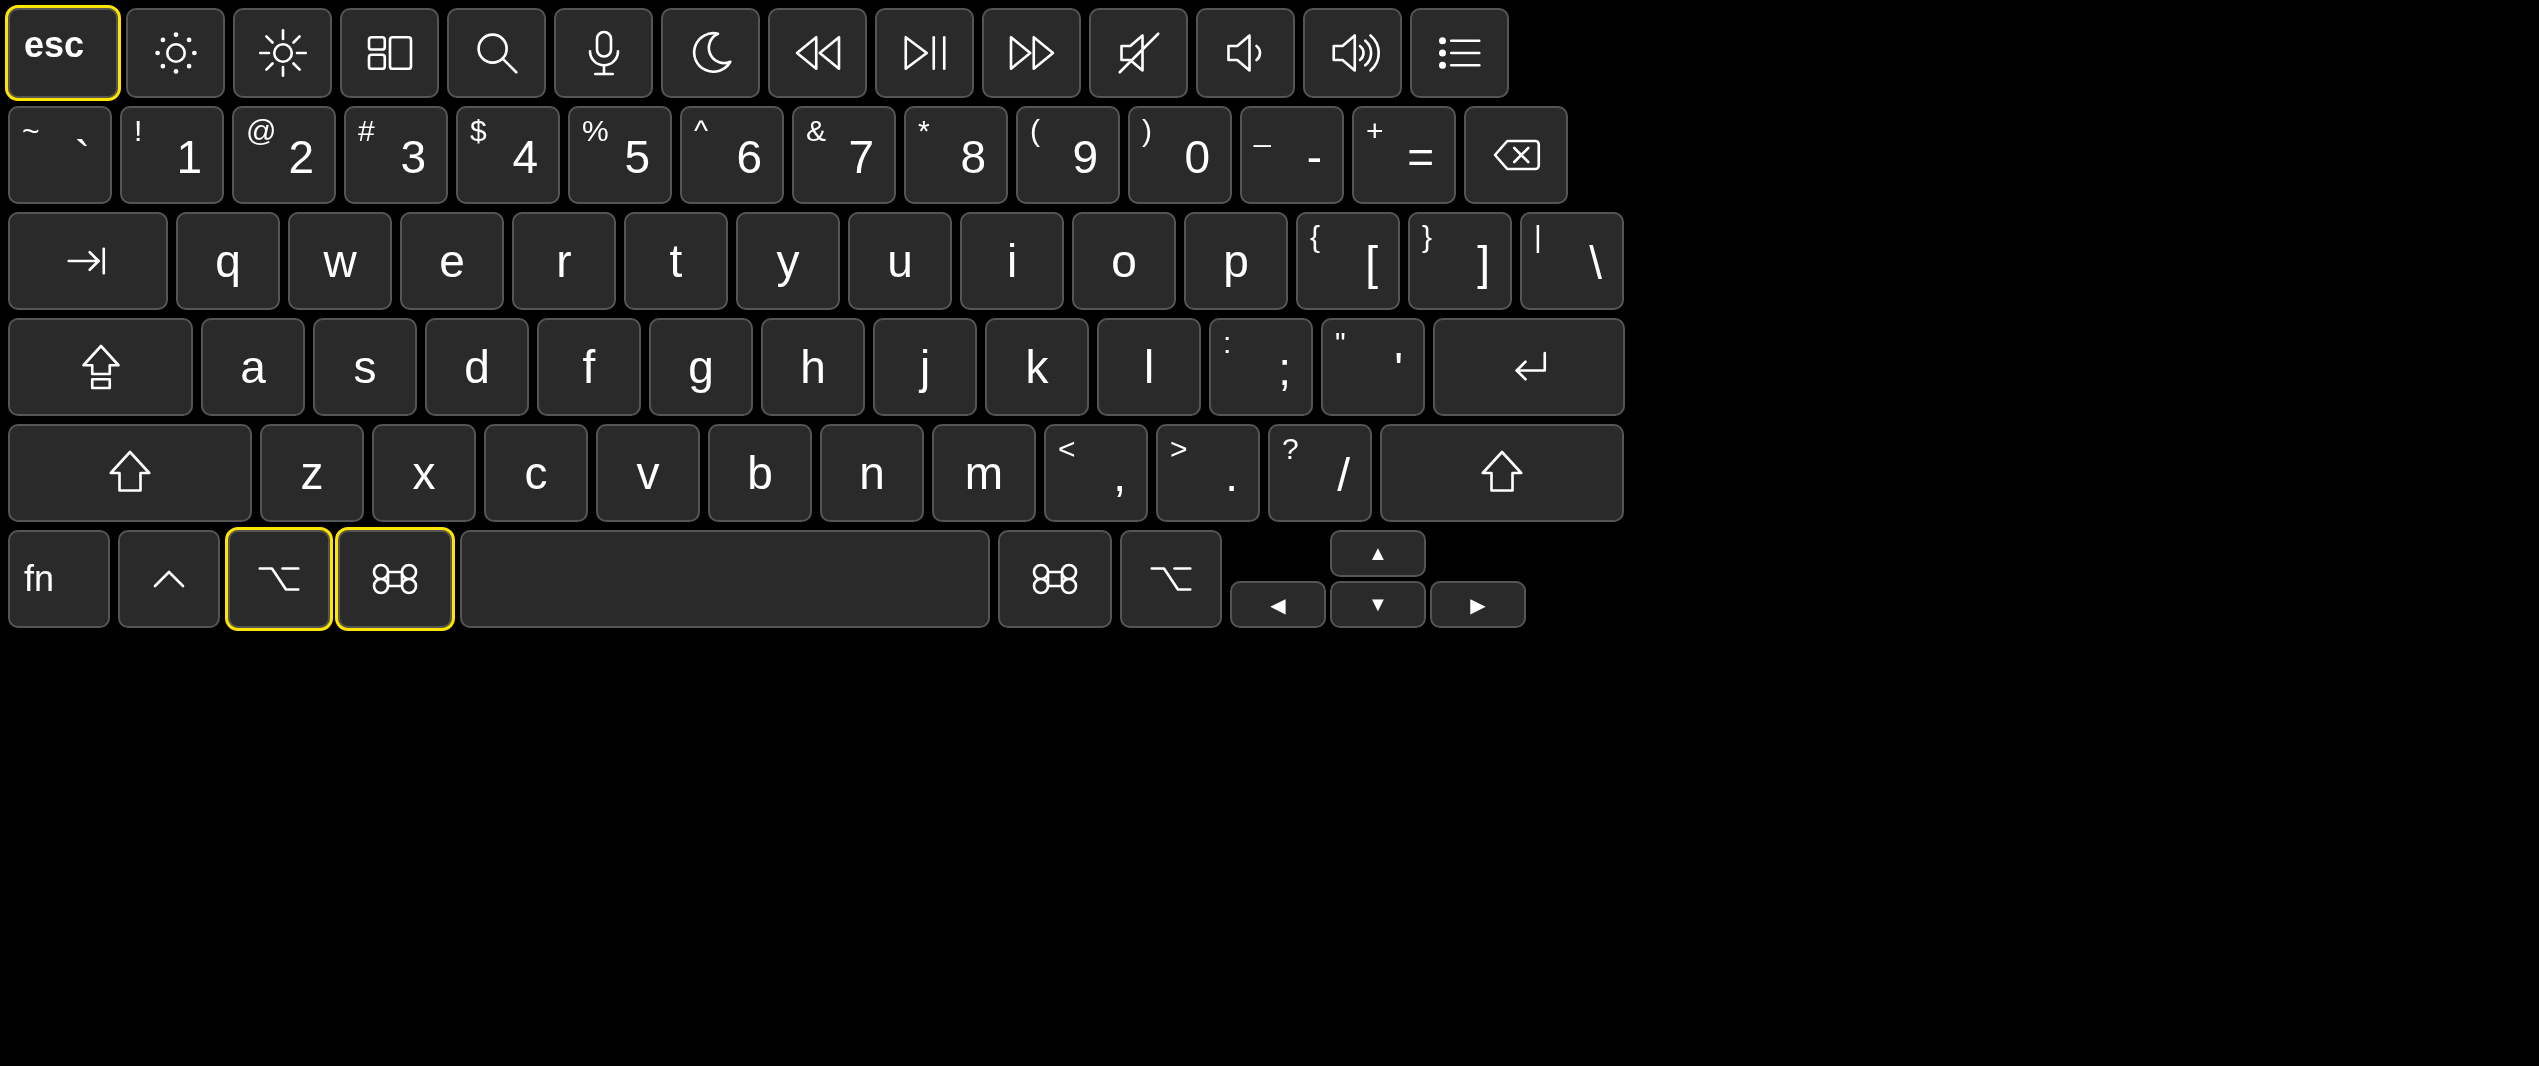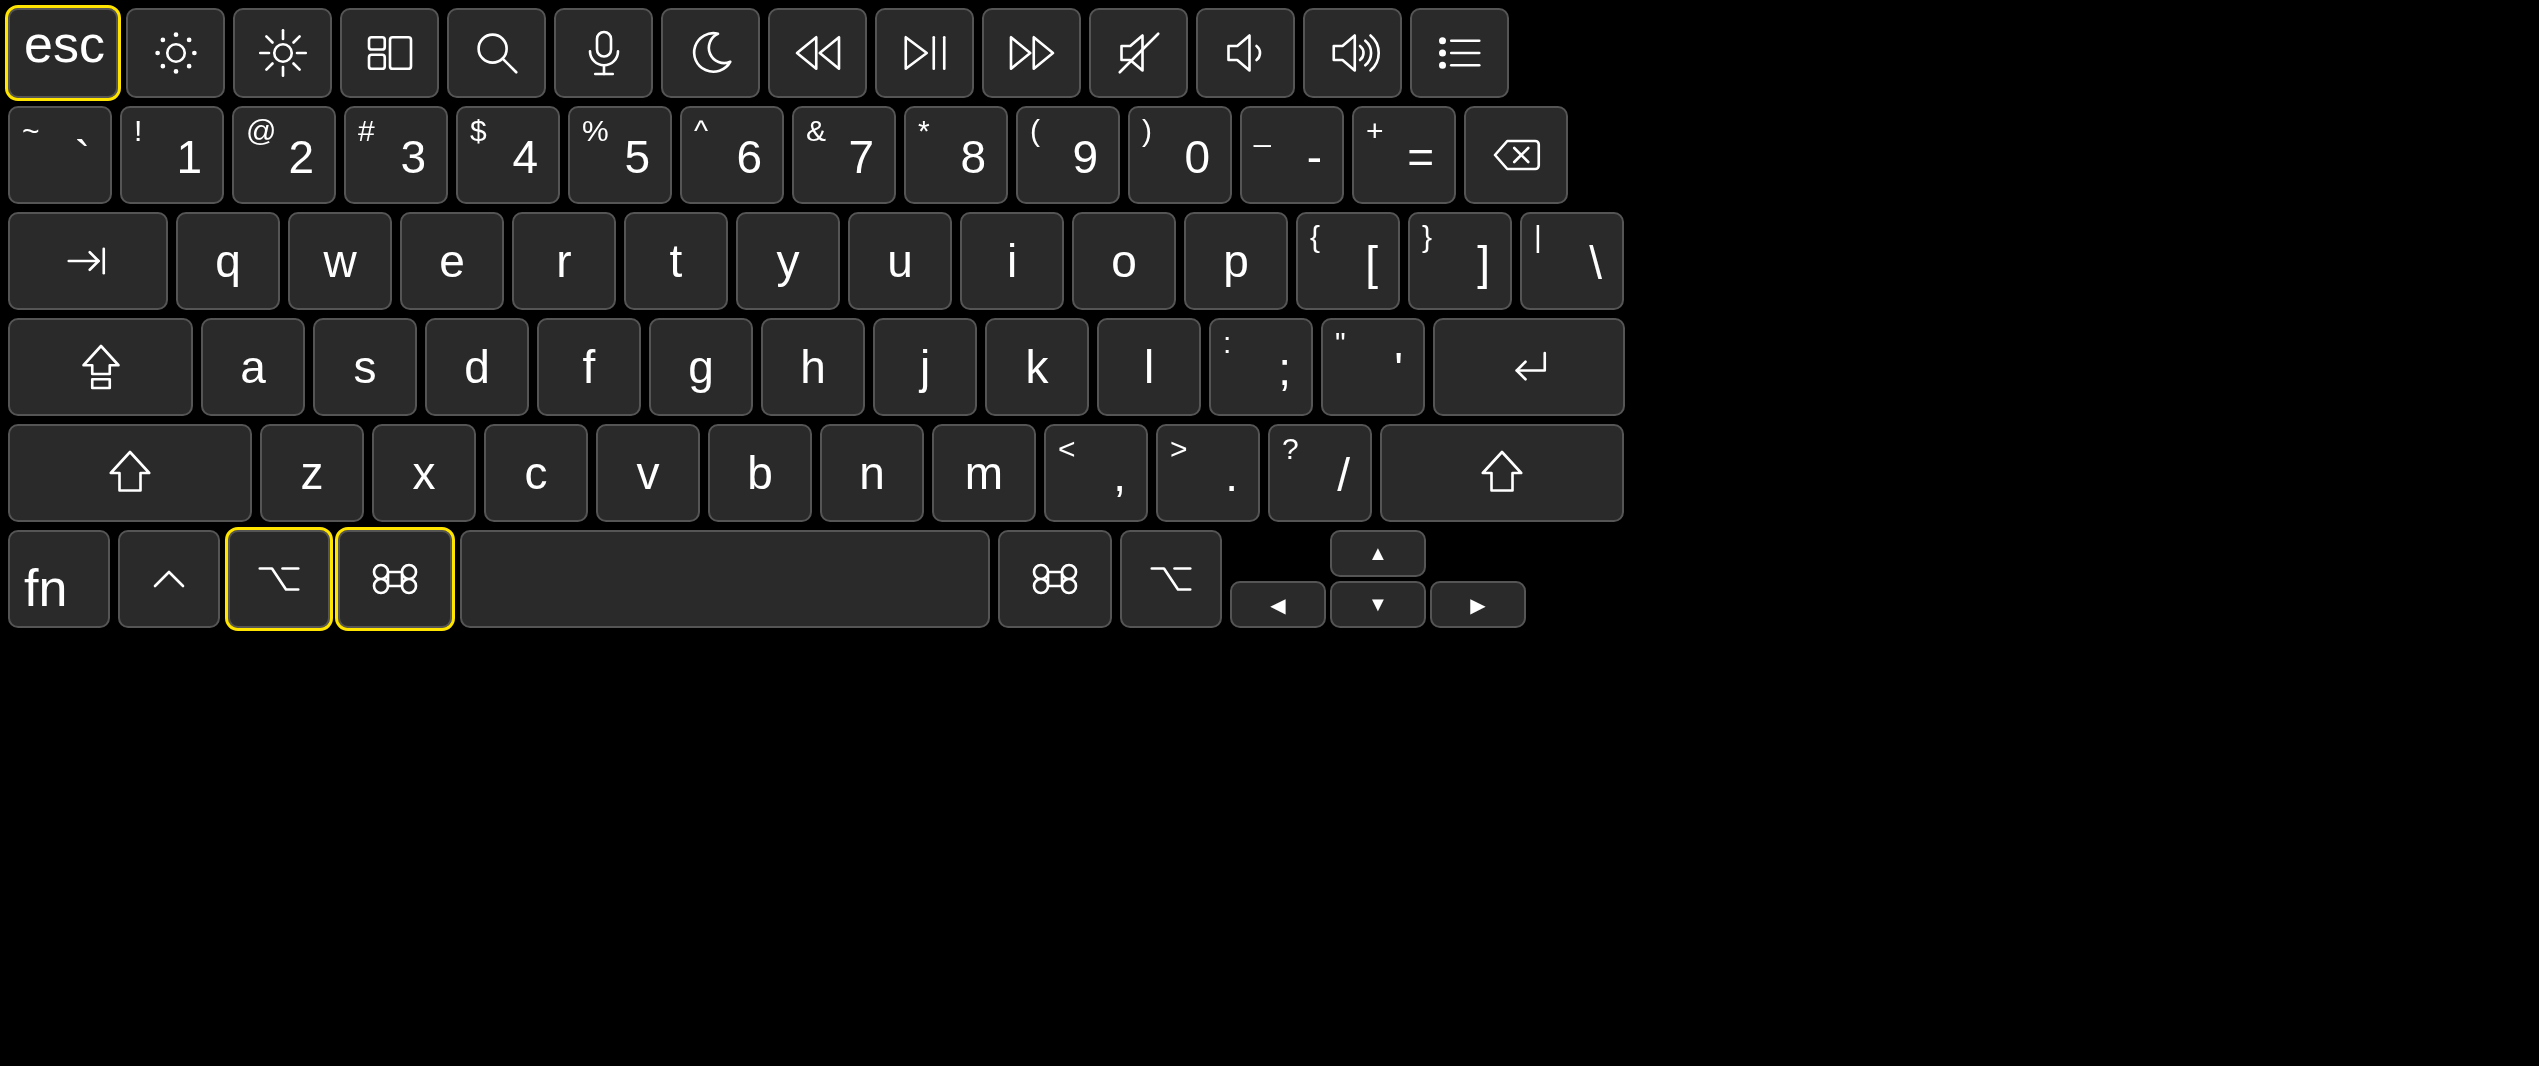--- a/index.html
+++ b/index.html
@@ -47,27 +47,28 @@
     left: 12px;
     font-size: 30px;
     font-weight: 400;
   }
   .right-align .main-label {
     position: absolute;
     right: 20px;
     bottom: 18px;
   }
   .esc-label {
-    font-size: 52px;
+    font-size: 36px;
     position: absolute;
     left: 14px;
-    bottom: 22px;
+    bottom: 30px;
+    font-weight: bold;
   }
   .fn-label {
-    font-size: 52px;
+    font-size: 36px;
     position: absolute;
     left: 14px;
     top: 26px;
   }
   .icon-svg {
     width: 56px;
     height: 56px;
     stroke: #fff;
     stroke-width: 3;
     fill: none;

